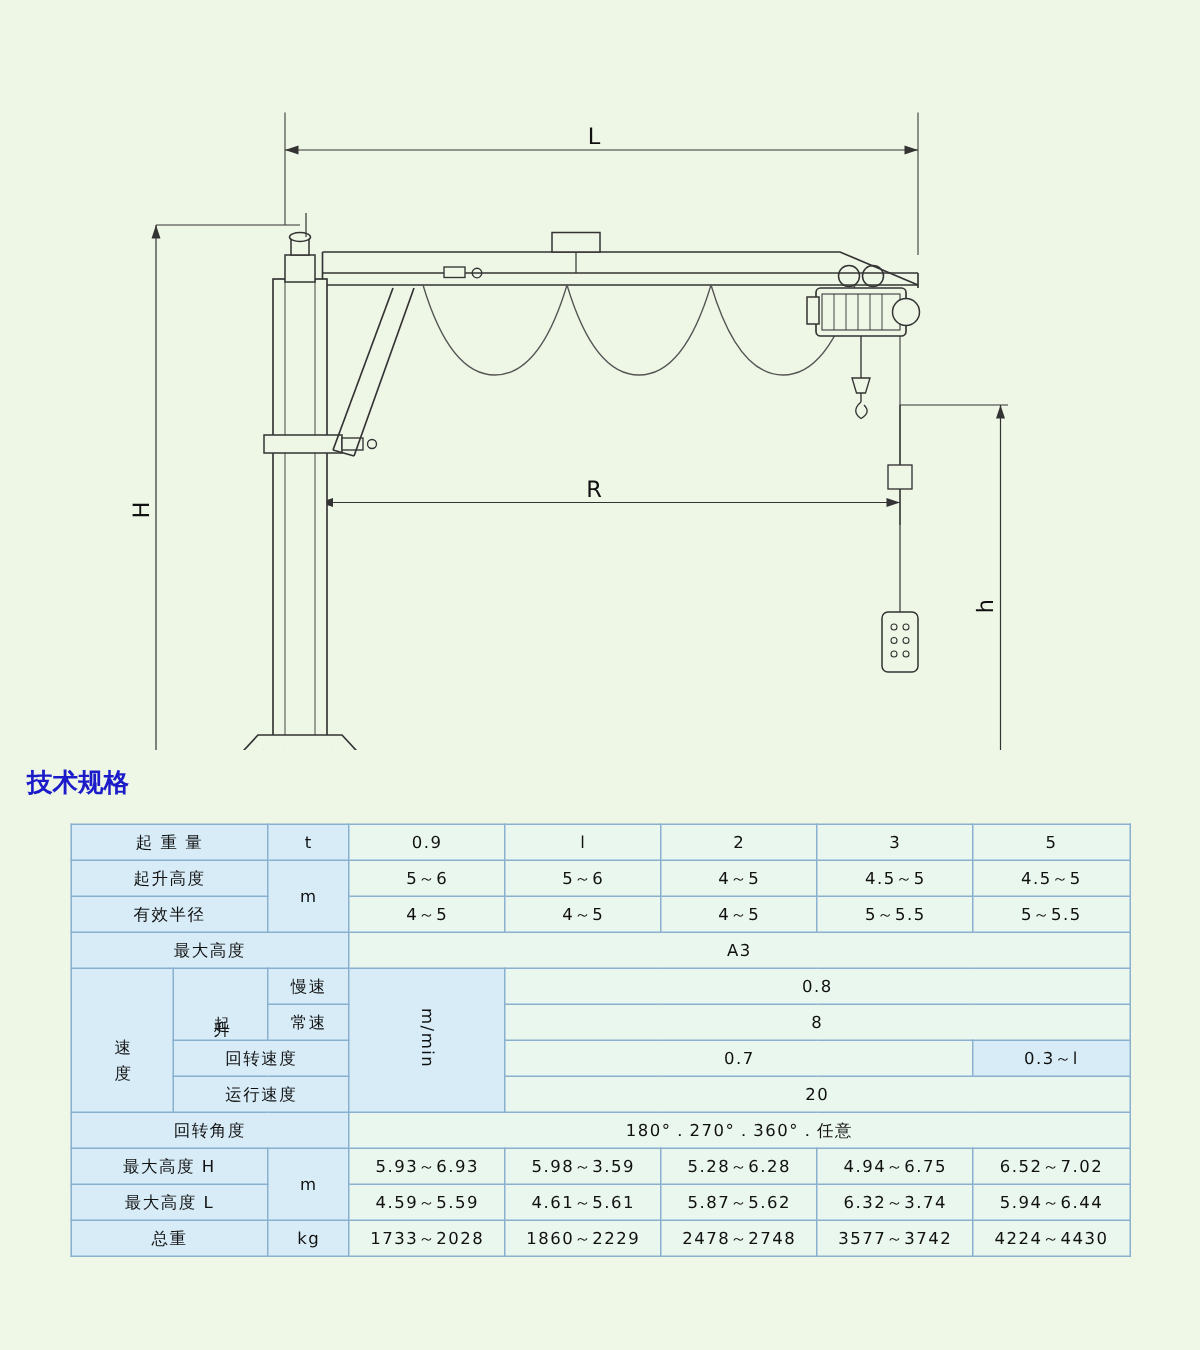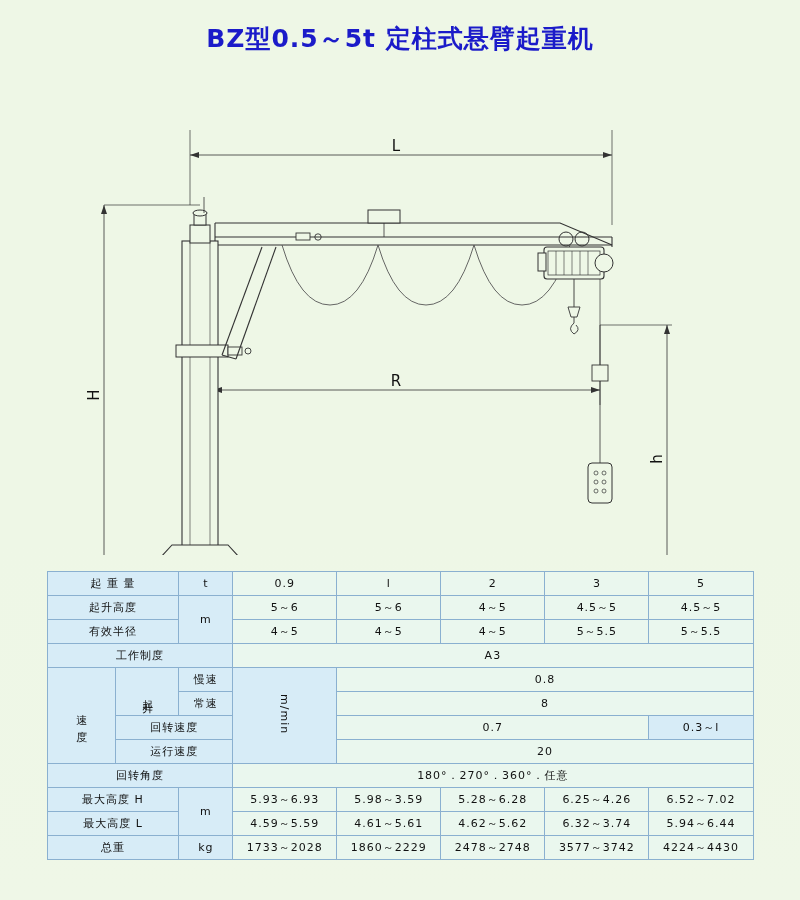--- a/index.html
+++ b/index.html
@@ -92,21 +92,20 @@
     letter-spacing: 1px;
     display: inline-block;
     line-height: 1;
   }
 </style>
 </head>
 <body>
 
 <div id="page">
 
-  <div class="title">BZ型0.5～5t 定柱式悬臂起重机</div>
 
   <div class="diagram">
     <svg width="800" height="500" viewBox="0 0 800 500">
       <g stroke="#333" fill="none" stroke-width="1">
 
         <line x1="190" y1="75" x2="190" y2="150" stroke="#333" stroke-width="0.7"></line>
         <line x1="612" y1="75" x2="612" y2="170" stroke="#333" stroke-width="0.7"></line>
         <line x1="190" y1="100" x2="612" y2="100" stroke="#333" stroke-width="0.8"></line>
         <polygon points="190,100 199,97 199,103" fill="#333" stroke="none"></polygon>
         <polygon points="612,100 603,97 603,103" fill="#333" stroke="none"></polygon>
@@ -204,20 +203,21 @@
 
       <g font-family="DejaVu Sans, sans-serif" font-size="15" fill="#111">
         <text x="396" y="96" text-anchor="middle">L</text>
         <text x="396" y="331" text-anchor="middle">R</text>
         <text x="99" y="340" text-anchor="middle" transform="rotate(-90 99 340)">H</text>
         <text x="662" y="404" text-anchor="middle" transform="rotate(-90 662 404)">h</text>
       </g>
     </svg>
   </div>
 
+  <div class="section-title">技术规格</div>
 
   <table class="spec">
     <tbody>
       <tr>
         <td class="lbl" colspan="2">起 重 量</td>
         <td class="unit">t</td>
         <td class="val">0.9</td>
         <td class="val">l</td>
         <td class="val">2</td>
         <td class="val">3</td>
@@ -237,21 +237,21 @@
       <tr>
         <td class="lbl" colspan="2">有效半径</td>
         <td class="val">4～5</td>
         <td class="val">4～5</td>
         <td class="val">4～5</td>
         <td class="val">5～5.5</td>
         <td class="val">5～5.5</td>
       </tr>
 
       <tr>
-        <td class="lbl" colspan="3">工作制度</td>
+        <td class="lbl" colspan="3">最大高度</td>
         <td class="valwide" colspan="5">A3</td>
       </tr>
 
       <tr>
         <td class="lbl2" rowspan="4" style="width:48px">
           <span class="vert">速 度</span>
         </td>
         <td class="lbl2" rowspan="2" style="width:44px">
           <span class="vert">起升</span>
         </td>
@@ -282,29 +282,29 @@
         <td class="lbl" colspan="3">回转角度</td>
         <td class="valwide" colspan="5">180°．270°．360°．任意</td>
       </tr>
 
       <tr>
         <td class="lbl" colspan="2">最大高度 H</td>
         <td class="unit" rowspan="2">m</td>
         <td class="val">5.93～6.93</td>
         <td class="val">5.98～3.59</td>
         <td class="val">5.28～6.28</td>
-        <td class="val">6.25～4.26</td>
+        <td class="val">4.94～6.75</td>
         <td class="val">6.52～7.02</td>
       </tr>
 
       <tr>
         <td class="lbl" colspan="2">最大高度 L</td>
         <td class="val">4.59～5.59</td>
         <td class="val">4.61～5.61</td>
-        <td class="val">4.62～5.62</td>
+        <td class="val">5.87～5.62</td>
         <td class="val">6.32～3.74</td>
         <td class="val">5.94～6.44</td>
       </tr>
 
       <tr>
         <td class="lbl" colspan="2">总重</td>
         <td class="unit">kg</td>
         <td class="val">1733～2028</td>
         <td class="val">1860～2229</td>
         <td class="val">2478～2748</td>

